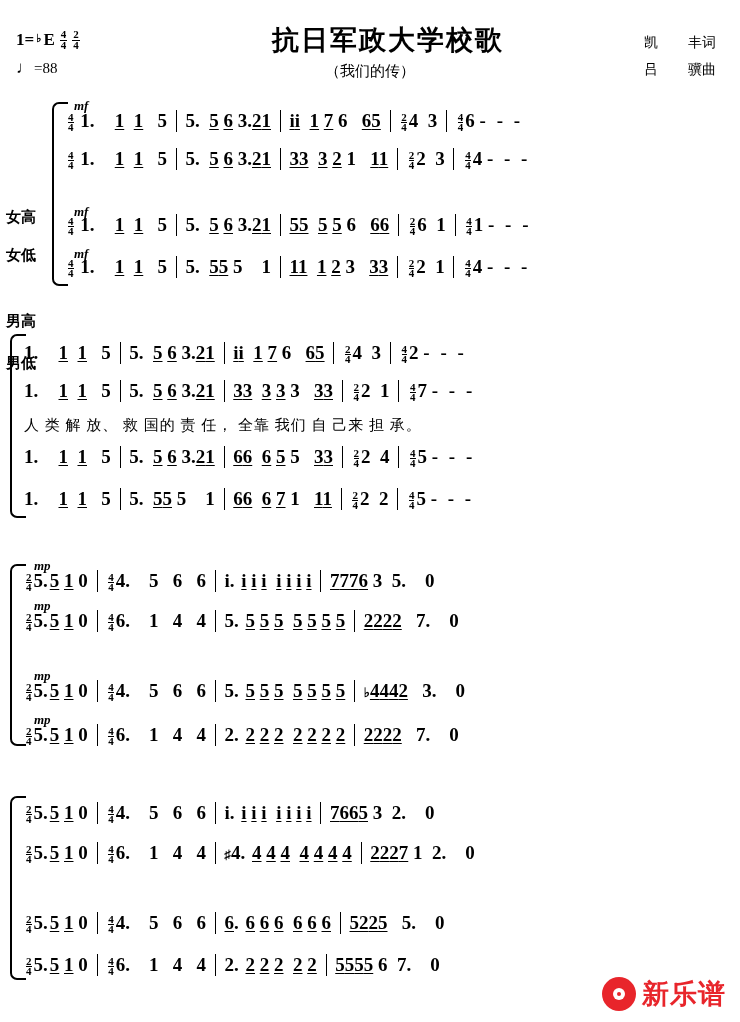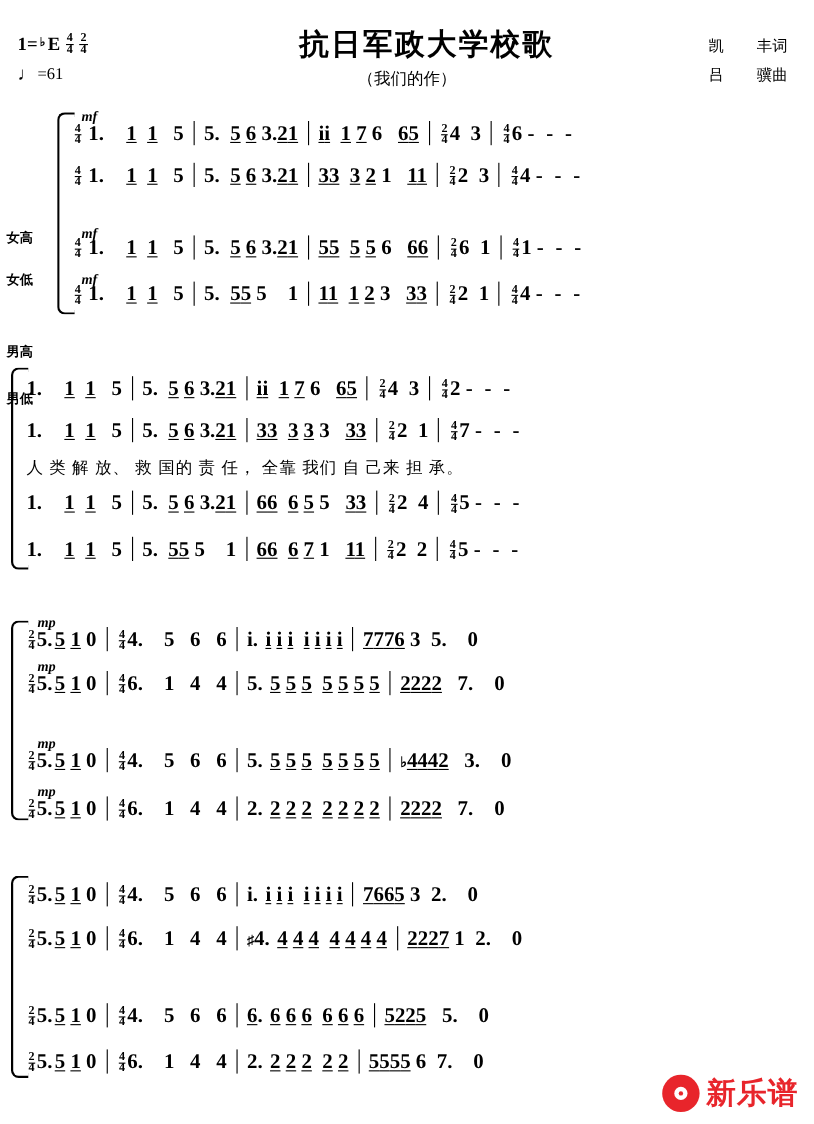--- a/index.html
+++ b/index.html
@@ -25,21 +25,21 @@
 
   .title{position:absolute;left:0;right:0;top:22px;text-align:center;font-size:27px;font-weight:bold;letter-spacing:2px;font-family:"Liberation Serif",serif;margin-left:36px;}
   .subtitle{position:absolute;left:0;right:0;top:62px;text-align:center;font-size:15px;}
   .credits{position:absolute;right:24px;top:30px;font-size:14px;line-height:1.9;text-align:left;}
   .credits div{display:flex;gap:28px;}
   .credits span.nm{display:inline-block;min-width:16px;}
 
   
   .system{position:absolute;left:0;width:740px;}
   .brace{position:absolute;width:14px;border:2px solid #000;border-right:none;border-radius:7px 0 0 7px;}
-  .part-label{position:absolute;font-size:12px;font-weight:bold;letter-spacing:0px;}
+  .part-label{position:absolute;font-size:15px;font-weight:bold;letter-spacing:0px;}
 
   .stave{position:absolute;left:0;width:740px;height:34px;}
   .notes{position:absolute;left:0;top:0;white-space:nowrap;font-size:19px;font-family:"Liberation Serif",serif;font-weight:bold;letter-spacing:0px;}
   .lyric{position:absolute;font-size:15px;letter-spacing:0px;white-space:nowrap;}
 
   .dyn{position:absolute;font-style:italic;font-weight:bold;font-family:"Liberation Serif",serif;font-size:13px;}
 
   .tsig{display:inline-block;line-height:0.8;font-size:11px;text-align:center;font-weight:bold;vertical-align:middle;margin:0 2px;}
   .tsig b{display:block;border-bottom:1.2px solid #000;}
   .tsig i{display:block;font-style:normal;}
@@ -68,26 +68,26 @@
           <b>4</b>
           <i>4</i>
         </span>
       <span class="meter">
           <b>2</b>
           <i>4</i>
         </span>
     </div>
     <div class="tempo">
       <span class="note">♩</span>
-      <span>=61</span>
+      <span>=88</span>
     </div>
   </div>
 
   <div class="title">抗日军政大学校歌</div>
-  <div class="subtitle">（我们的作）</div>
+  <div class="subtitle">（我们的传）</div>
   <div class="credits">
     <div>
         <span class="nm">凯</span>
         <span>丰词</span>
       </div>
     <div>
         <span class="nm">吕</span>
         <span>骥曲</span>
       </div>
   </div>

